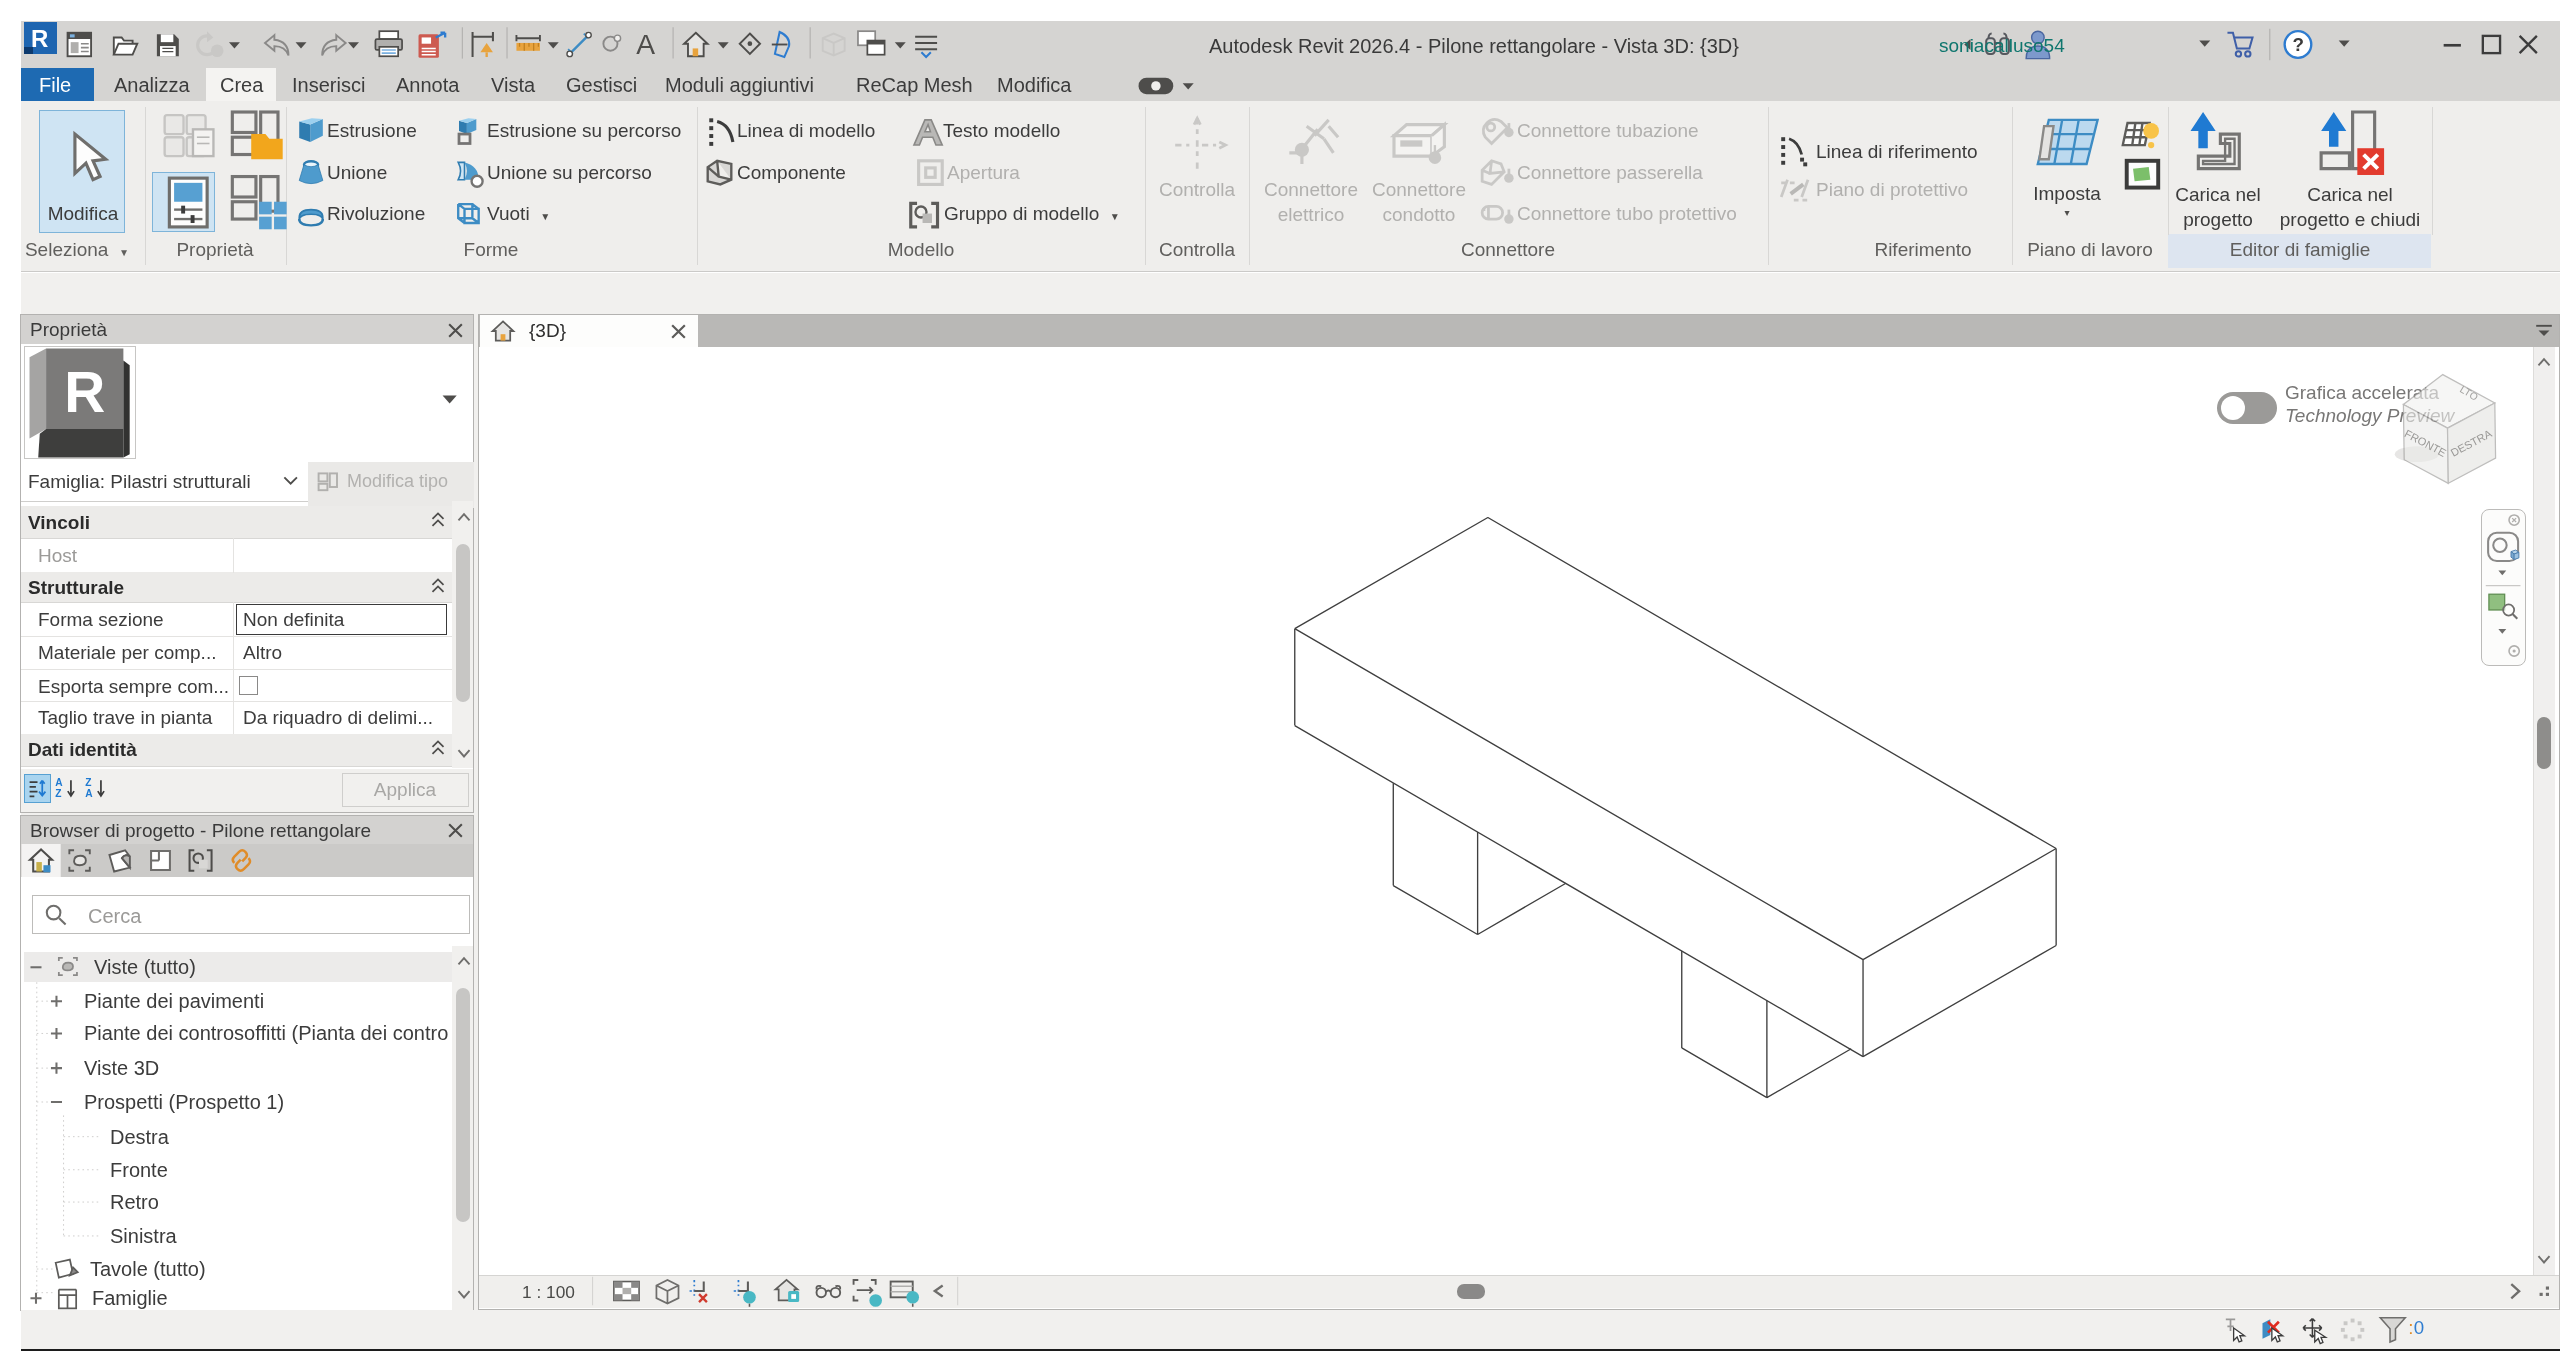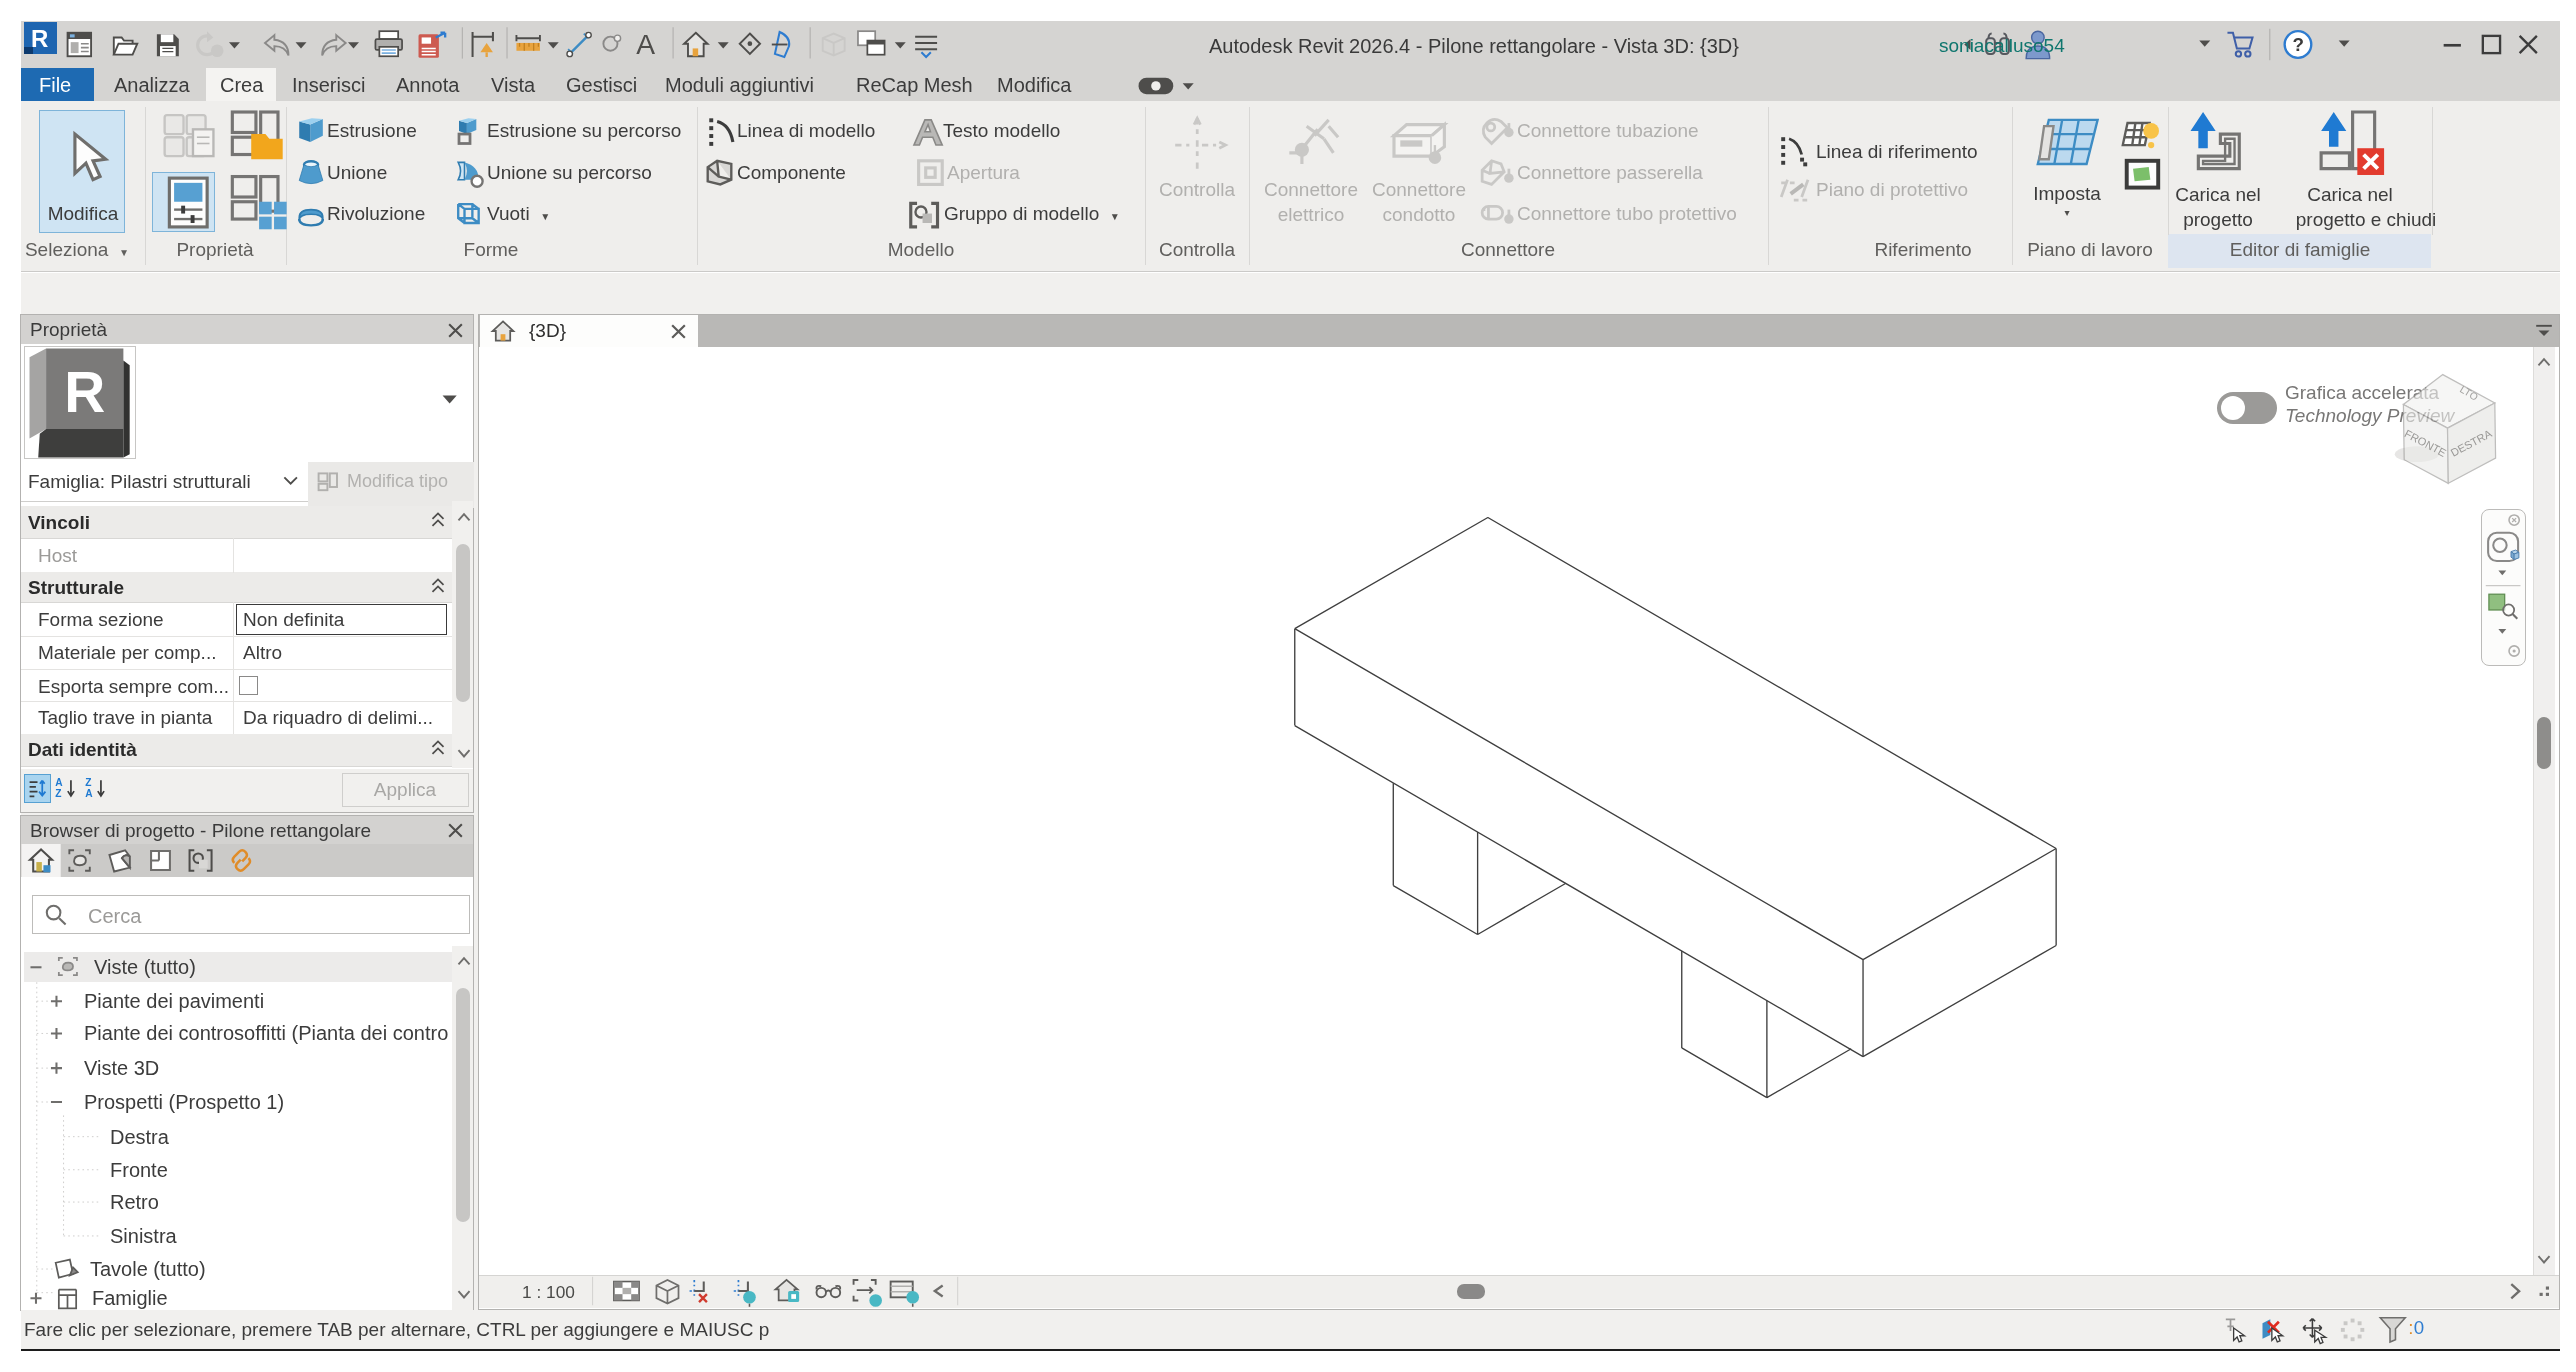--- a/index.html
+++ b/index.html
@@ -218,21 +218,21 @@
 <div class="t gray" style="left:1517px;top:120px;font-size:19px;">Connettore tubazione</div>
 <div class="t gray" style="left:1517px;top:162px;font-size:19px;">Connettore passerella</div>
 <div class="t gray" style="left:1517px;top:203px;font-size:19px;">Connettore tubo protettivo</div>
 <div class="t" style="left:1816px;top:141px;font-size:19px;">Linea di riferimento</div>
 <div class="t gray" style="left:1816px;top:179px;font-size:19px;">Piano di protettivo</div>
 <div class="t ct" style="left:2067px;top:183px;font-size:19px;">Imposta</div>
 <div class="t ct" style="left:2067px;top:208px;font-size:8.7px;color:#4e4d4b;">▼</div>
 <div class="t ct" style="left:2218px;top:184px;font-size:19px;">Carica nel</div>
 <div class="t ct" style="left:2218px;top:209px;font-size:19px;">progetto</div>
 <div class="t ct" style="left:2350px;top:184px;font-size:19px;">Carica nel</div>
-<div class="t ct" style="left:2350px;top:209px;font-size:19px;margin-left:16px;">progetto e chiudi</div>
+<div class="t ct" style="left:2350px;top:209px;font-size:19px;">progetto e chiudi</div>
 <svg class="abs" id="ribicons" style="left:20.5px;top:101px;" width="2539" height="170" viewBox="0 0 3221 216">
 
 <g transform="translate(58,40)">
           <path d="M8 2 L8 52 L22 39 L31 60 L40 56 L31 36 L47 34 Z" fill="#fdfdfd" stroke="#6f6e6c" stroke-width="4"></path>
         </g>
 
 <g stroke="#c6c5c3" fill="#e9e8e6" stroke-width="3">
  <rect x="180" y="18" width="24" height="24" rx="3"></rect>
           <rect x="208" y="18" width="24" height="24" rx="3"></rect>
  <rect x="180" y="46" width="24" height="24" rx="3"></rect>
@@ -734,21 +734,20 @@
         <path d="M8 5 L18 14 L8 23" fill="none" stroke="#6f6e6c" stroke-width="3"></path>
         <g fill="#6f6e6c">
           <rect x="44" y="16" width="4" height="4"></rect>
           <rect x="52" y="16" width="4" height="4"></rect>
           <rect x="52" y="8" width="4" height="4"></rect>
         </g>
       </svg>
 </div>
 
 <div class="abs" style="left:20.5px;top:1310px;width:2539px;height:39px;background:#f1f0ee;"></div>
-<div class="t" style="left:24px;top:1319px;font-size:19px;color:#3c3c3c;">Fare clic per selezionare, premere TAB per alternare, CTRL per aggiungere e MAIUSC p</div>
 <svg class="abs" id="statusicons" style="left:2207px;top:1310px;" width="352" height="39" viewBox="0 0 447 50">
 <g transform="translate(20,10)">
         <path d="M2 2 H14 M8 2 V11 M4 11 H12 M8 11 V17" stroke="#9a9998" stroke-width="2.2" fill="none"></path>
         <path d="M12 13 L12 29 L16.5 24.5 L19 31 L22.5 29.5 L20 23 L26 23 Z" fill="#fff" stroke="#3c3c3c" stroke-width="1.7"></path>
       </g>
 <g transform="translate(67,10)">
         <path d="M2 7 L12 2 L12 22 L2 27 Z" fill="#3d8cc4"></path>
         <path d="M9 5 L23 19 M23 5 L9 19" stroke="#e02b20" stroke-width="3.4"></path>
         <path d="M14 13 L14 29 L18.5 24.5 L21 31 L24.5 29.5 L22 23 L28 23 Z" fill="#fff" stroke="#3c3c3c" stroke-width="1.7"></path>
       </g>

